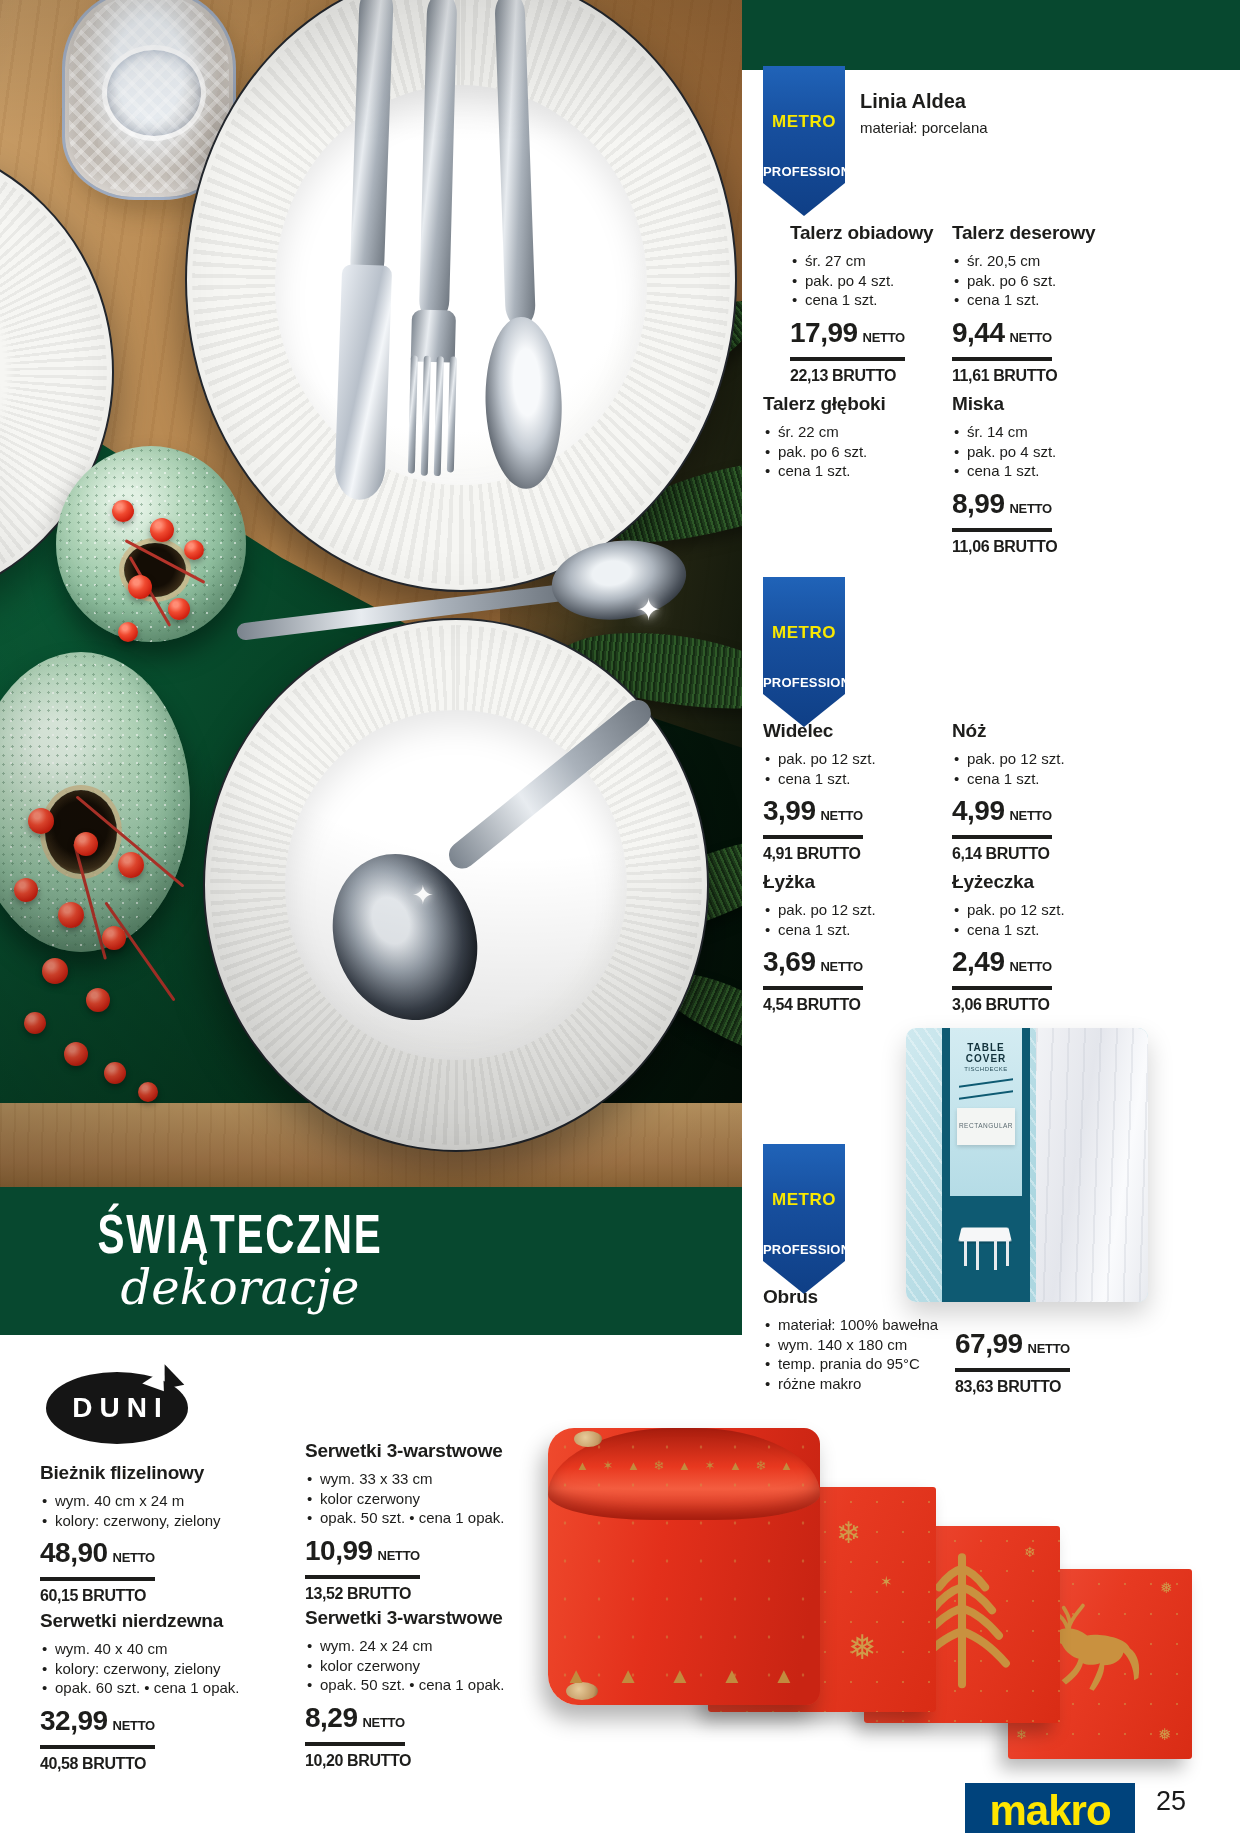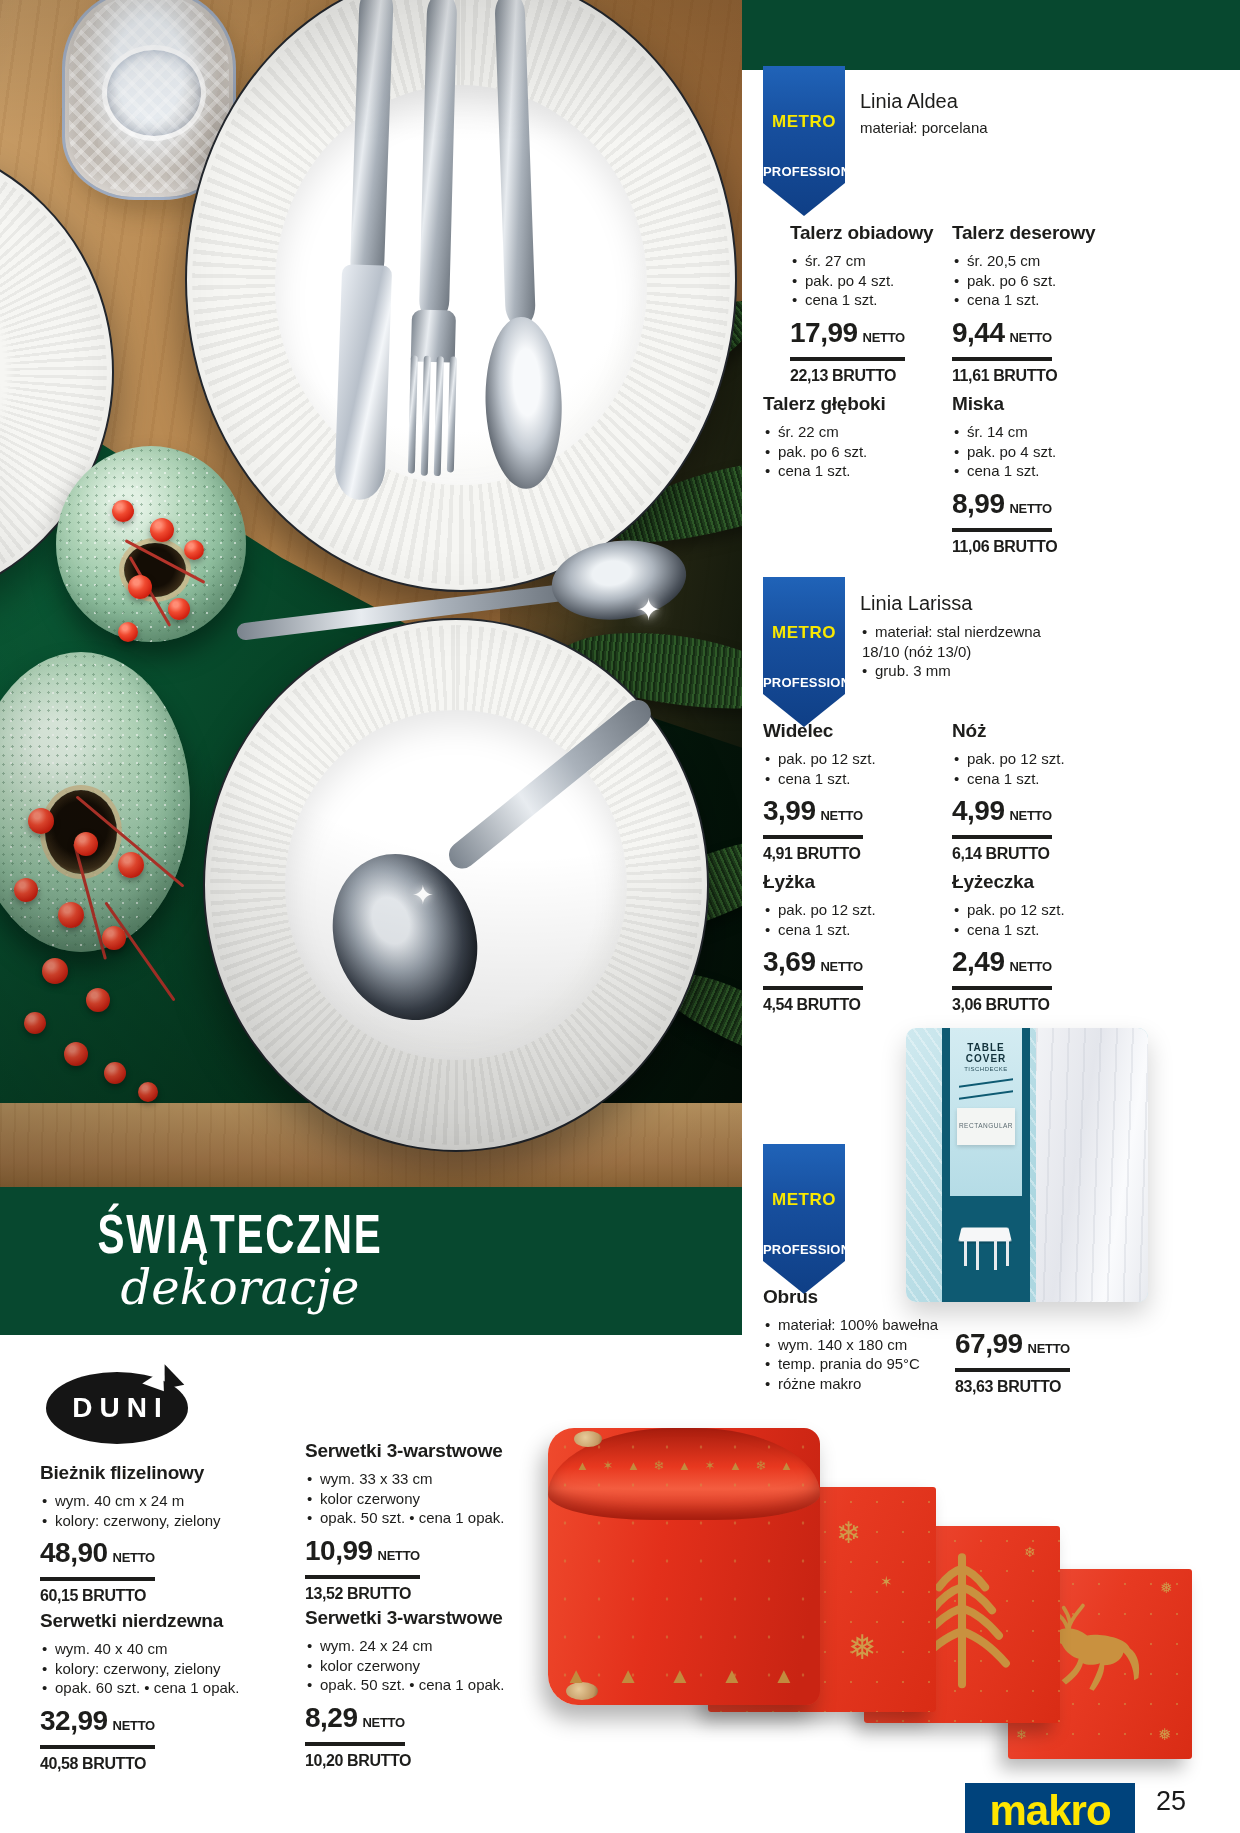--- a/index.html
+++ b/index.html
@@ -77,21 +77,21 @@
   
   .badge{position:absolute;width:82px;height:150px;z-index:3;
       background:linear-gradient(180deg,#2063b8 0%,#174f9e 40%,#0f3f86 100%);
       clip-path:polygon(0 0,100% 0,100% 78%,50% 100%,0 78%);
       filter:drop-shadow(0 6px 5px rgba(0,0,0,.28));}
   .badge .bm{position:absolute;left:0;right:0;top:46px;text-align:center;color:#f8e800;
       font-size:17px;font-weight:bold;letter-spacing:.5px;}
   .badge .bp{position:absolute;left:0;right:0;top:98px;text-align:center;color:#fff;
       font-size:13px;font-weight:bold;letter-spacing:.2px;}
   .ltitle{position:absolute;z-index:3;}
-  .ltitle h2{margin:0;font-size:20px;font-weight:normal;}
+  .ltitle h2{margin:0;font-size:20px;font-weight:bold;}
   .ltitle .sub{font-size:15px;margin-top:6px;}
   .product{position:absolute;z-index:3;}
   .product h3{margin:0 0 7px 0;font-size:19px;letter-spacing:-.2px;}
   .b{font-size:15px;line-height:19.5px;padding-left:15px;position:relative;}
   .b::before{content:"•";position:absolute;left:2px;}
   .bc{font-size:15px;line-height:19.5px;padding-left:2px;}
   .price{margin-top:9px;}
   .pl{display:inline-block;border-bottom:4px solid #1d1d1b;padding-bottom:10px;line-height:1;}
   .pv{font-size:28px;font-weight:bold;letter-spacing:-.5px;}
   .pn{font-size:13px;font-weight:bold;margin-left:5px;letter-spacing:-.3px;}
@@ -319,26 +319,20 @@
     <h3>Miska</h3>
     <div class="b">śr. 14 cm</div>
     <div class="b">pak. po 4 szt.</div>
     <div class="b">cena 1 szt.</div>
     <div class="price">
       <div class="pl"><span class="pv">8,99</span><span class="pn">NETTO</span></div>
       <div class="pb"><span>11,06</span> <span>BRUTTO</span></div>
     </div>
   </div>
 
-  <div class="ltitle" style="left:860px;top:592px;width:300px;">
-    <h2>Linia Larissa</h2>
-    <div class="b" style="margin-top:7px;">materiał: stal nierdzewna</div>
-    <div class="bc">18/10 (nóż 13/0)</div>
-    <div class="b">grub. 3 mm</div>
-  </div>
 
   <div class="product" style="left:763px;top:720px;width:182px;">
     <h3>Widelec</h3>
     <div class="b">pak. po 12 szt.</div>
     <div class="b">cena 1 szt.</div>
     <div class="price">
       <div class="pl"><span class="pv">3,99</span><span class="pn">NETTO</span></div>
       <div class="pb"><span>4,91</span> <span>BRUTTO</span></div>
     </div>
   </div>

